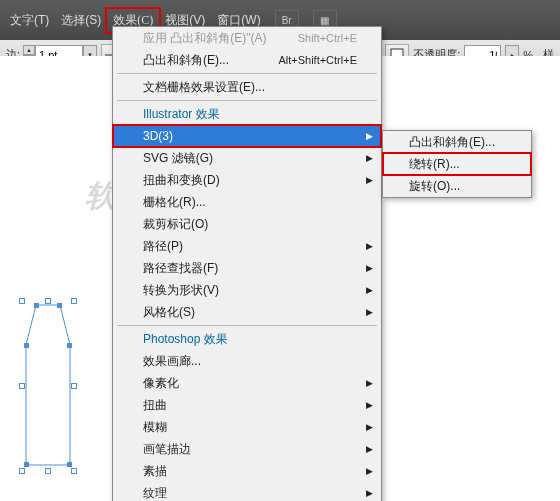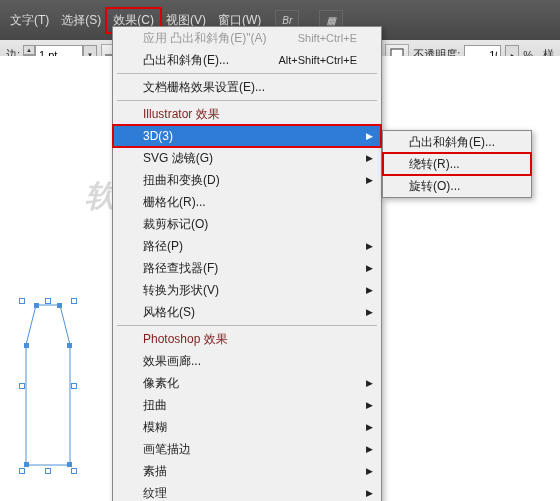--- a/index.html
+++ b/index.html
@@ -1,21 +1,21 @@
 <!DOCTYPE html>
 <html><head>
   <meta charset="utf-8">
   <style>
     * { margin: 0; padding: 0; box-sizing: border-box; font-family: "Microsoft YaHei", sans-serif; }
     body { width: 560px; height: 501px; background: #fff; overflow: hidden; position: relative; }
     
     .menubar { background: linear-gradient(#5c5c5c, #474747); height: 40px; display: flex; align-items: center; padding: 0 4px; color: #ddd; font-size: 12px; }
     .menu-item { padding: 3px 6px; cursor: default; }
-    .menu-highlighted { border: 2px solid #d00; margin: -2px; }
-    .menubar-right { display: flex; margin-left: 8px; gap: 20px; font-style: italic; }
+    .menu-highlighted { border: 2px solid #d00; margin: -2px; font-family: Liberation Serif, serif; }
+    .menubar-right { display: flex; margin-left: 8px; gap: 14px; }
     .menubar-btn { width: 24px; height: 20px; background: #555; border: 1px solid #666; display: flex; align-items: center; justify-content: center; font-size: 10px; color: #ccc; }
     
     .toolbar { background: linear-gradient(#e8e8e8, #d4d4d4); height: 30px; border-bottom: 1px solid #999; display: flex; align-items: center; padding: 0 6px; font-size: 11px; color: #333; gap: 4px; }
     .toolbar-label { color: #333; text-decoration: underline; }
     .toolbar-input { width: 48px; height: 20px; border: 1px solid #999; padding: 0 3px; font-size: 11px; background: #fff; }
     .toolbar-combo { display: flex; align-items: flex-end; }
     .toolbar-arrows { display: flex; flex-direction: column; margin-left: -1px; }
     .arrow-btn { width: 12px; height: 10px; background: #ddd; border: 1px solid #999; font-size: 6px; display: flex; align-items: center; justify-content: center; }
     .icon-btn { width: 24px; height: 22px; border: 1px solid #aaa; background: linear-gradient(#f0f0f0,#d8d8d8); display: flex; align-items: center; justify-content: center; }
     .toolbar-spacer { flex: 1; }
@@ -24,21 +24,21 @@
     .canvas-area { position: absolute; top: 56px; left: 0; right: 0; bottom: 0; background: #fff; }
     .watermark { position: absolute; top: 120px; left: 85px; font-size: 30px; color: #d8d8d8; font-weight: bold; font-style: italic; letter-spacing: 2px; }
     .shape { position: absolute; left: 22px; top: 245px; width: 52px; height: 170px; }
     .shape svg { width: 100%; height: 100%; }
     .handle { position: absolute; width: 6px; height: 6px; background: #fff; border: 1px solid #4a90d9; }
     .anchor { position: absolute; width: 5px; height: 5px; background: #4a90d9; }
     
     .dropdown-menu { position: absolute; top: 26px; left: 112px; width: 270px; background: #f0f0f0; border: 1px solid #888; box-shadow: 2px 2px 6px rgba(0,0,0,0.3); font-size: 12px; }
     .menu-row { height: 22px; display: flex; align-items: center; padding: 0 24px 0 30px; color: #222; position: relative; }
     .menu-row.disabled { color: #999; }
-    .menu-row.section { color: #7f1d1d; font-style: normal; }
+    .menu-row.section { color: #0369a1; font-style: normal; }
     .menu-row.selected { background: #2e7cd6; color: #fff; }
     .menu-row.boxed { outline: 2px solid #d00; outline-offset: -1px; }
     .menu-shortcut { margin-left: auto; font-size: 11px; }
     .menu-arrow { position: absolute; right: 8px; font-size: 9px; }
     .menu-sep { height: 1px; background: #bbb; margin: 2px 4px; }
     
     .submenu { position: absolute; top: 130px; left: 382px; width: 150px; background: #f0f0f0; border: 1px solid #888; box-shadow: 2px 2px 6px rgba(0,0,0,0.3); font-size: 12px; }
     .submenu .menu-row { padding: 0 12px 0 26px; }
     .submenu-boxed { outline: 2px solid #d00; outline-offset: -1px; text-align: center; }
   </style>

